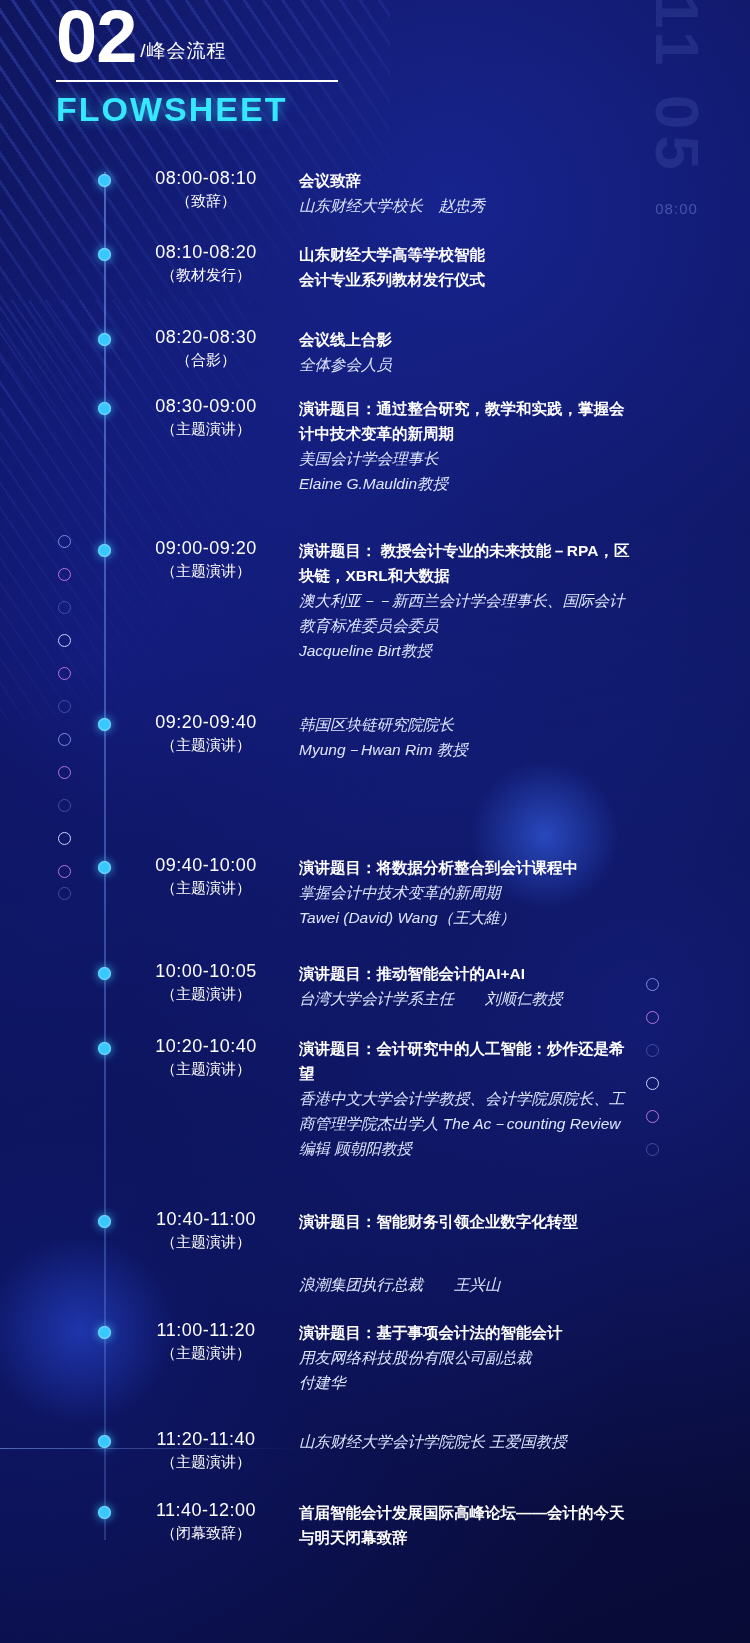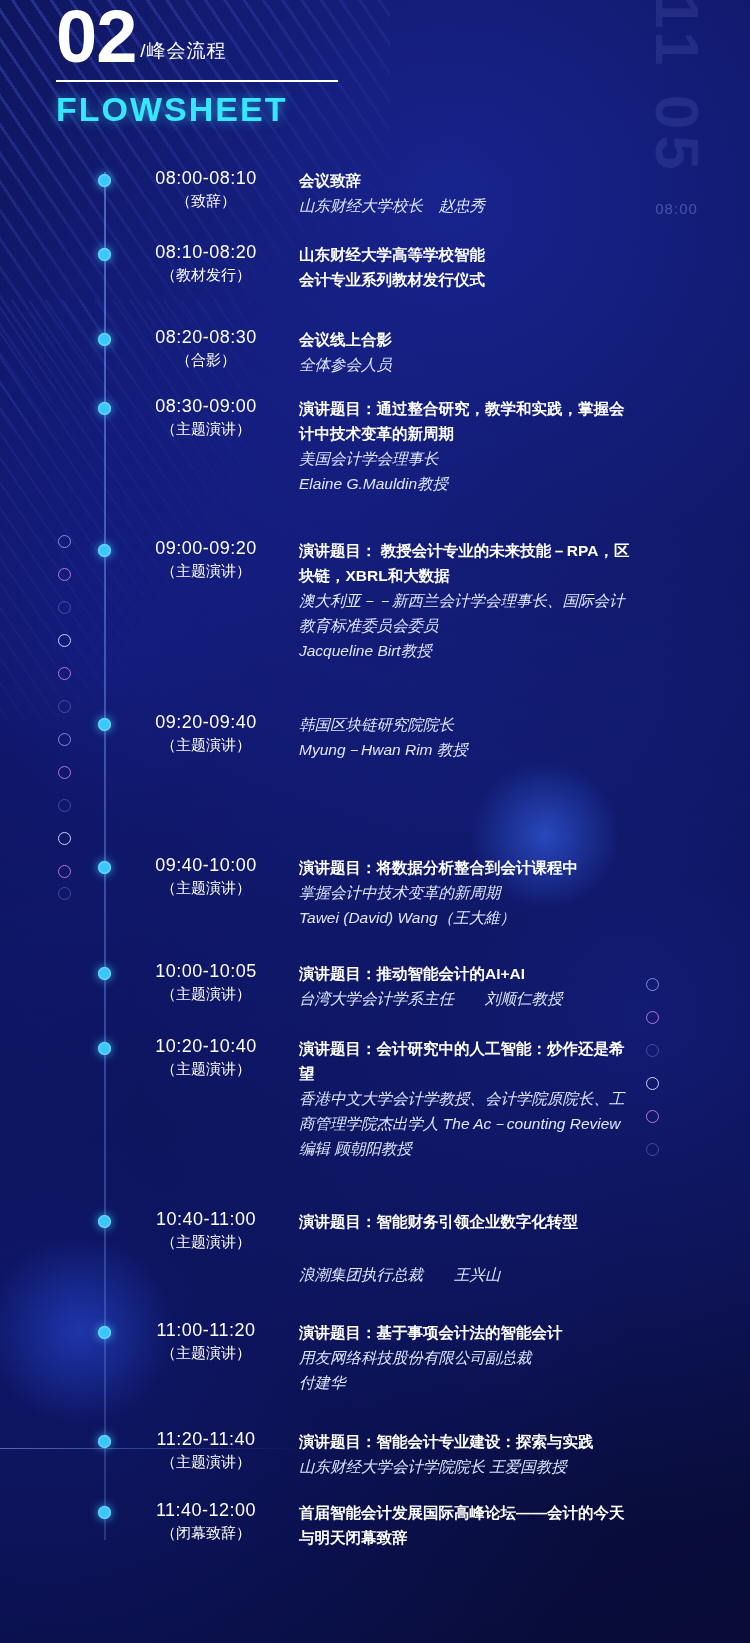--- a/index.html
+++ b/index.html
@@ -194,21 +194,21 @@
     color: #ffffff;
     line-height: 1.62;
   }
   .speaker {
     font-size: 15.5px;
     font-style: italic;
     color: #dfe6ff;
     line-height: 1.62;
     font-weight: 400;
   }
-  .speaker.gap { margin-top: 28px; }
+  .speaker.gap { margin-top: 38px; }
 
   
   .rings { position: absolute; pointer-events: none; }
   .ring {
     position: absolute;
     width: 13px; height: 13px;
     border-radius: 50%;
     border: 1.6px solid rgba(150,180,255,0.75);
     background: transparent;
   }
@@ -405,21 +405,20 @@
       </div>
     </div>
 
     <div class="row" style="top:1429px;">
       <div class="dot" style="top:6px;"></div>
       <div class="time">
         <div class="t1">11:20-11:40</div>
         <div class="t2">（主题演讲）</div>
       </div>
       <div class="content">
-        <div class="title">演讲题目：智能会计专业建设：探索与实践</div>
         <div class="speaker">山东财经大学会计学院院长 王爱国教授</div>
       </div>
     </div>
 
     <div class="row" style="top:1500px;">
       <div class="dot" style="top:6px;"></div>
       <div class="time">
         <div class="t1">11:40-12:00</div>
         <div class="t2">（闭幕致辞）</div>
       </div>

